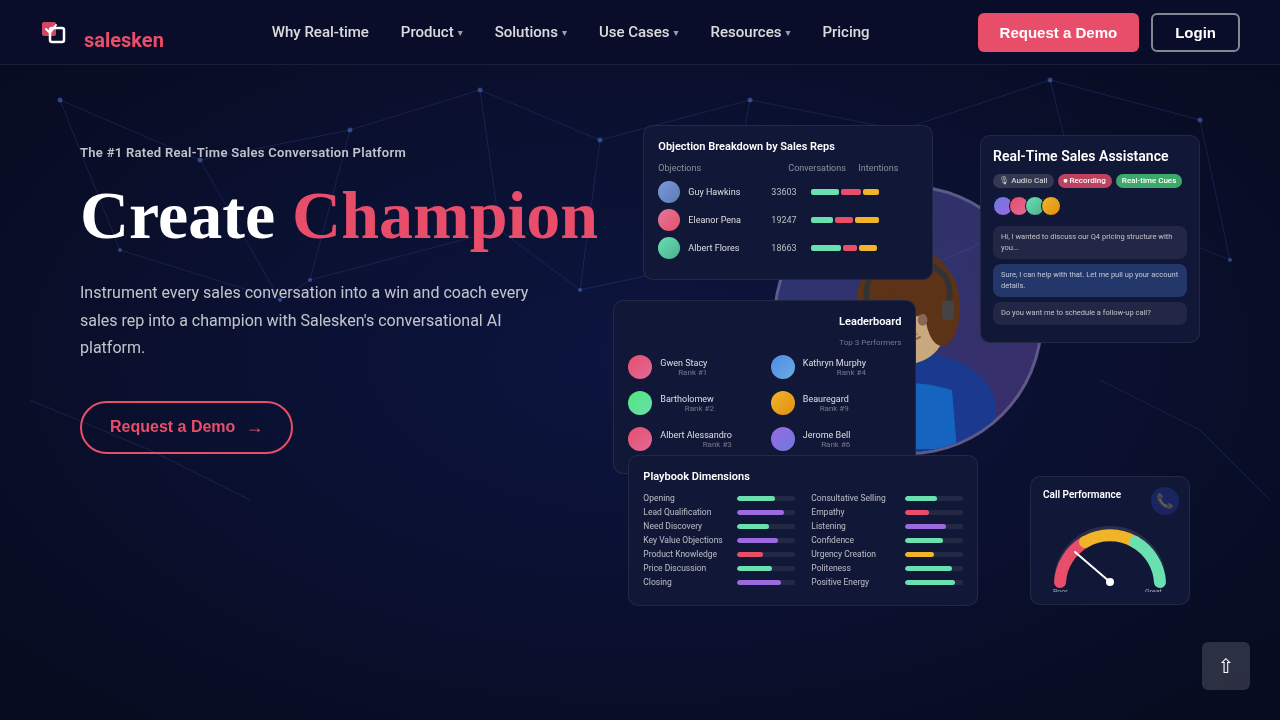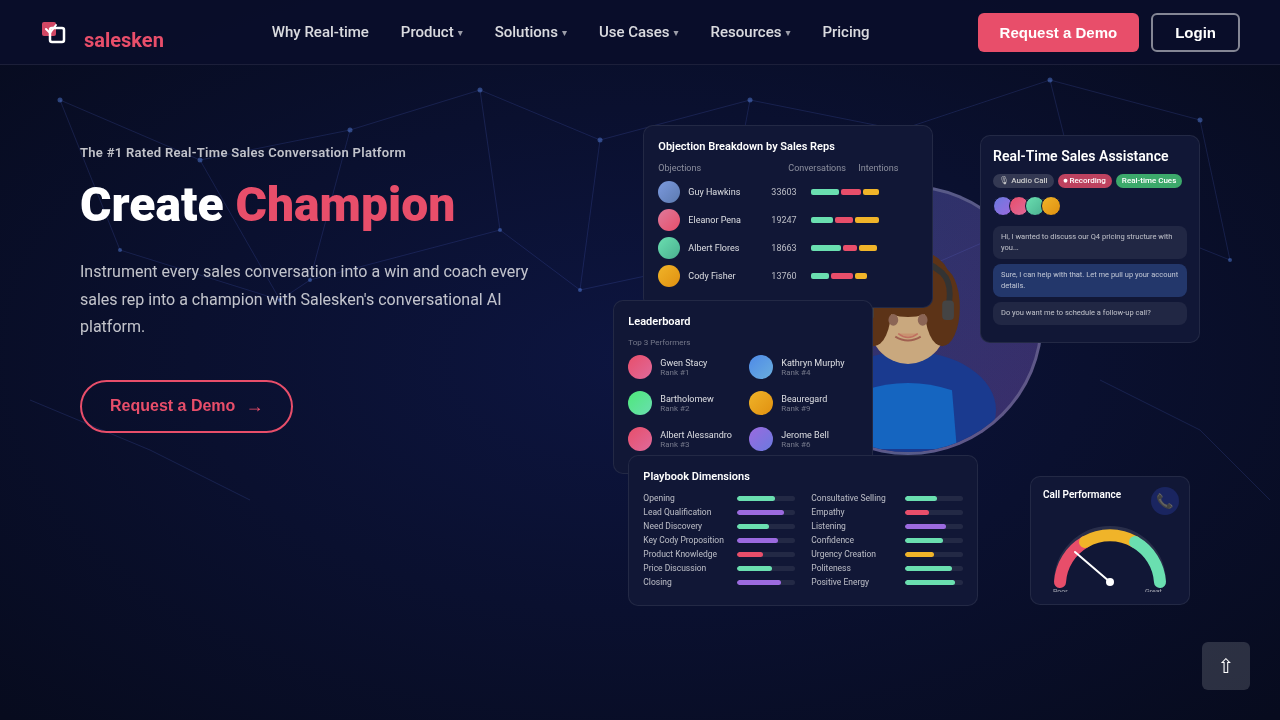--- a/index.html
+++ b/index.html
@@ -116,25 +116,26 @@
 
     .hero-tagline {
       font-size: 13px;
       font-weight: 600;
       color: rgba(255,255,255,0.75);
       margin-bottom: 20px;
       letter-spacing: 0.3px;
     }
 
     .hero-title {
-      font-size: 48px;
+      font-size: 68px;
       font-weight: 900;
       line-height: 1.05;
       margin-bottom: 28px;
       color: #fff;
+      font-family: Liberation Serif, serif;
     }
 
     .hero-title .highlight {
       color: #e84e6a;
     }
 
     .hero-desc {
       font-size: 16px;
       line-height: 1.7;
       color: rgba(255,255,255,0.75);
@@ -243,21 +244,22 @@
 
     .mini-bar {
       height: 6px;
       border-radius: 2px;
     }
 
     
     .card-leaderboard {
       top: 175px;
       left: 0;
-      width: 260px;
+      width: 303px;
+      text-align: right;
     }
 
     .lb-row {
       display: flex;
       align-items: center;
       gap: 8px;
       margin-bottom: 8px;
     }
 
     .lb-avatar {
@@ -644,30 +646,20 @@
       <div class="obj-row">
         <div class="obj-avatar" style="background:linear-gradient(135deg,#6adfb0,#4ab090)"></div>
         <div class="obj-name">Albert Flores</div>
         <div class="obj-num">18663</div>
         <div class="obj-bars">
           <div class="mini-bar" style="width:30px;background:#6adfb0"></div>
           <div class="mini-bar" style="width:14px;background:#e84e6a"></div>
           <div class="mini-bar" style="width:18px;background:#f0b429"></div>
         </div>
       </div>
-      <div class="obj-row">
-        <div class="obj-avatar" style="background:linear-gradient(135deg,#f0b429,#e09010)"></div>
-        <div class="obj-name">Cody Fisher</div>
-        <div class="obj-num">13760</div>
-        <div class="obj-bars">
-          <div class="mini-bar" style="width:18px;background:#6adfb0"></div>
-          <div class="mini-bar" style="width:22px;background:#e84e6a"></div>
-          <div class="mini-bar" style="width:12px;background:#f0b429"></div>
-        </div>
-      </div>
     </div>
 
     <div class="dashboard-card card-realtime">
       <div class="rt-header">Real-Time Sales Assistance</div>
       <div class="rt-tags">
         <span class="rt-tag gray">🎙 Audio Call</span>
         <span class="rt-tag red">⏺ Recording</span>
         <span class="rt-tag green">Real-time Cues</span>
       </div>
       <div class="rt-avatars">
@@ -753,21 +745,21 @@
                 <div class="pb-bar-fill" style="width:80%;background:#9b6adf"></div>
               </div>
           </div>
           <div class="pb-single-row">
             <div class="pb-label">Need Discovery</div>
             <div class="pb-bar-bg">
                 <div class="pb-bar-fill" style="width:55%;background:#6adfb0"></div>
               </div>
           </div>
           <div class="pb-single-row">
-            <div class="pb-label">Key Cody Proposition</div>
+            <div class="pb-label">Key Value Objections</div>
             <div class="pb-bar-bg">
                 <div class="pb-bar-fill" style="width:70%;background:#9b6adf"></div>
               </div>
           </div>
           <div class="pb-single-row">
             <div class="pb-label">Product Knowledge</div>
             <div class="pb-bar-bg">
                 <div class="pb-bar-fill" style="width:45%;background:#e84e6a"></div>
               </div>
           </div>

